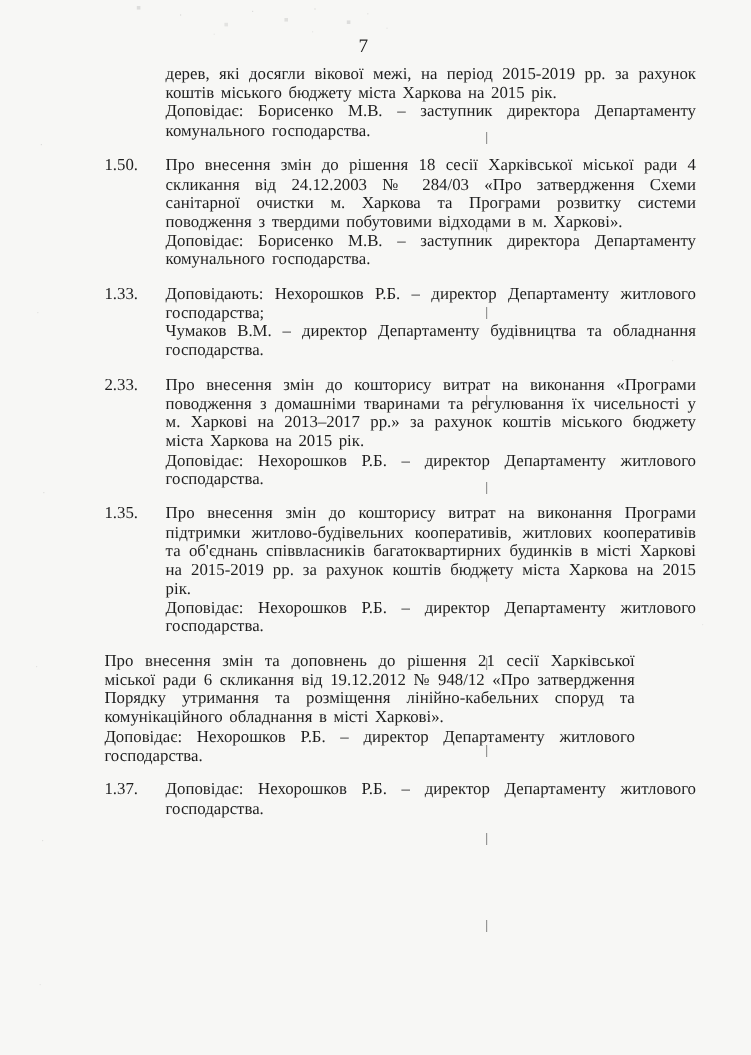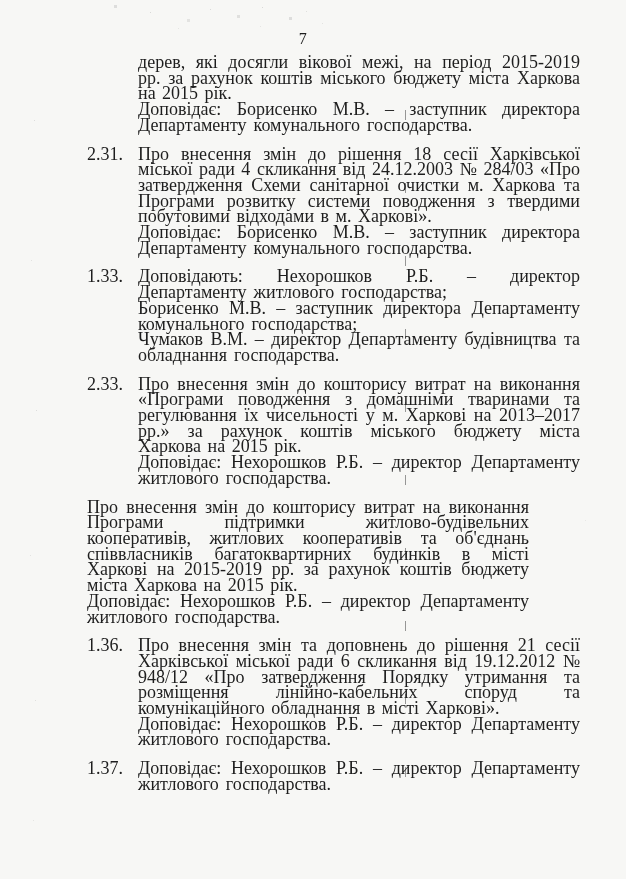--- a/index.html
+++ b/index.html
@@ -12,21 +12,21 @@
   }
   .page { position: relative; width: 626px; height: 879px; background: #f7f7f5; }
 
   .pagenum {
     position: absolute; top: 30px; left: 0; right: 20px;
     text-align: center; font-size: 16px; letter-spacing: 0.5px;
   }
 
   .content {
     position: absolute; top: 55px; left: 87px; width: 493px;
-    font-size: 18px; line-height: 15.7px;
+    font-size: 14px; line-height: 15.7px;
   }
 
   .cont-block { margin-left: 51px; width: 442px; margin-bottom: 13px; }
 
   .item { display: flex; margin-bottom: 13px; }
   .num { width: 51px; flex: 0 0 51px; }
   .itext { width: 442px; }
 
   .body-text { text-align: justify; word-spacing: 2px; }
   .speaker {
@@ -78,53 +78,52 @@
   <div class="pagenum">7</div>
 
   <div class="content">
 
     <div class="cont-block">
       <div class="body-text">дерев, які досягли вікової межі, на період 2015-2019 рр. за рахунок коштів міського бюджету міста Харкова на 2015 рік.</div>
       <div class="speaker">Доповідає: Борисенко М.В. – заступник директора Департаменту комунального господарства.</div>
     </div>
 
     <div class="item">
-      <div class="num">2.31.</div>
+      <div class="num">1.50.</div>
       <div class="itext">
         <div class="body-text">Про внесення змін до рішення 18 сесії Харківської міської ради 4 скликання від 24.12.2003 № 284/03 «Про затвердження Схеми санітарної очистки м. Харкова та Програми розвитку системи поводження з твердими побутовими відходами в м. Харкові».</div>
         <div class="speaker">Доповідає: Борисенко М.В. – заступник директора Департаменту комунального господарства.</div>
       </div>
     </div>
 
     <div class="item">
       <div class="num">1.33.</div>
       <div class="itext">
         <div class="speaker">Доповідають: Нехорошков Р.Б. – директор Департаменту житлового господарства;</div>
-        <div class="speaker">Борисенко М.В. – заступник директора Департаменту комунального господарства;</div>
         <div class="speaker">Чумаков В.М. – директор Департаменту будівництва та обладнання господарства.</div>
       </div>
     </div>
 
     <div class="item">
       <div class="num">2.33.</div>
       <div class="itext">
         <div class="body-text">Про внесення змін до кошторису витрат на виконання «Програми поводження з домашніми тваринами та регулювання їх чисельності у м. Харкові на 2013–2017 рр.» за рахунок коштів міського бюджету міста Харкова на 2015 рік.</div>
         <div class="speaker">Доповідає: Нехорошков Р.Б. – директор Департаменту житлового господарства.</div>
       </div>
     </div>
 
     <div class="item">
+      <div class="num">1.35.</div>
       <div class="itext">
         <div class="body-text">Про внесення змін до кошторису витрат на виконання Програми підтримки житлово-будівельних кооперативів, житлових кооперативів та об'єднань співвласників багатоквартирних будинків в місті Харкові на 2015-2019 рр. за рахунок коштів бюджету міста Харкова на 2015 рік.</div>
         <div class="speaker">Доповідає: Нехорошков Р.Б. – директор Департаменту житлового господарства.</div>
       </div>
     </div>
 
     <div class="item">
-      <div class="num">1.36.</div>
       <div class="itext">
         <div class="body-text">Про внесення змін та доповнень до рішення 21 сесії Харківської міської ради 6 скликання від 19.12.2012 № 948/12 «Про затвердження Порядку утримання та розміщення лінійно-кабельних споруд та комунікаційного обладнання в місті Харкові».</div>
         <div class="speaker">Доповідає: Нехорошков Р.Б. – директор Департаменту житлового господарства.</div>
       </div>
     </div>
 
     <div class="item">
       <div class="num">1.37.</div>
       <div class="itext">
         <div class="speaker">Доповідає: Нехорошков Р.Б. – директор Департаменту житлового господарства.</div>

